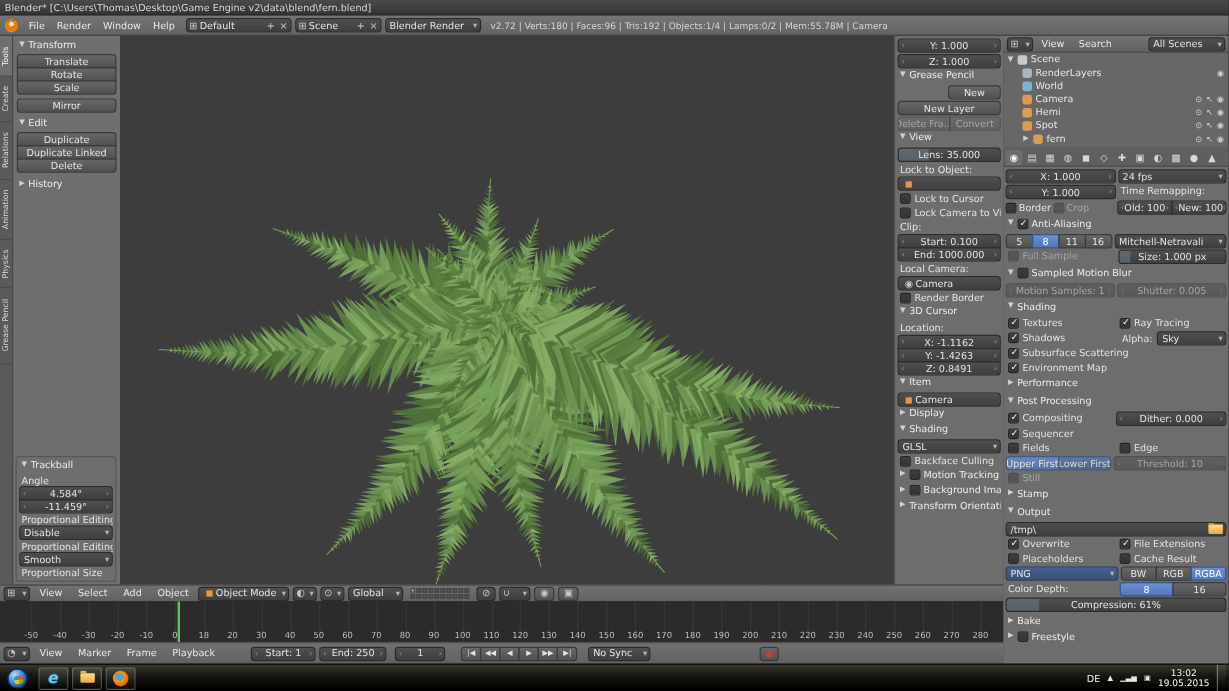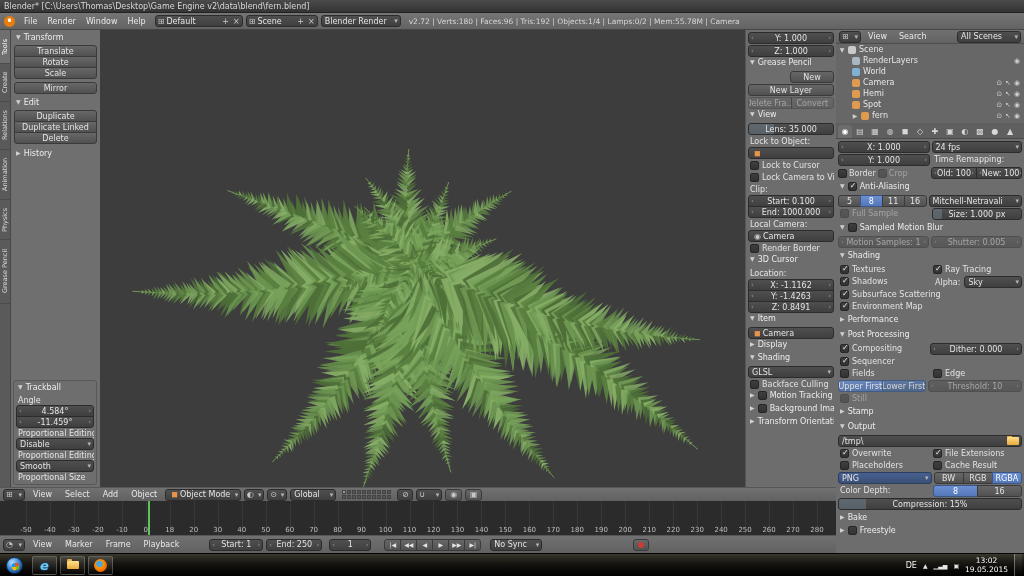--- a/index.html
+++ b/index.html
@@ -2206,21 +2206,21 @@
       </div>
     </div>
     <div class="prow">
       <div class="lab">Color Depth:</div>
       <div class="grp">
         <div class="btn sel">8</div>
         <div class="btn">16</div>
       </div>
     </div>
     <div class="field slider" style="--f:15%">
-        <span>Compression: 15%</span>
+        <span>Compression: 61%</span>
       </div>
     <div class="ph closed" style="margin-top:2px">
         <span>Bake</span>
       </div>
     <div class="ph closed">
         <span class="cb"></span>
         <span>Freestyle</span>
       </div>
   </div>
 

